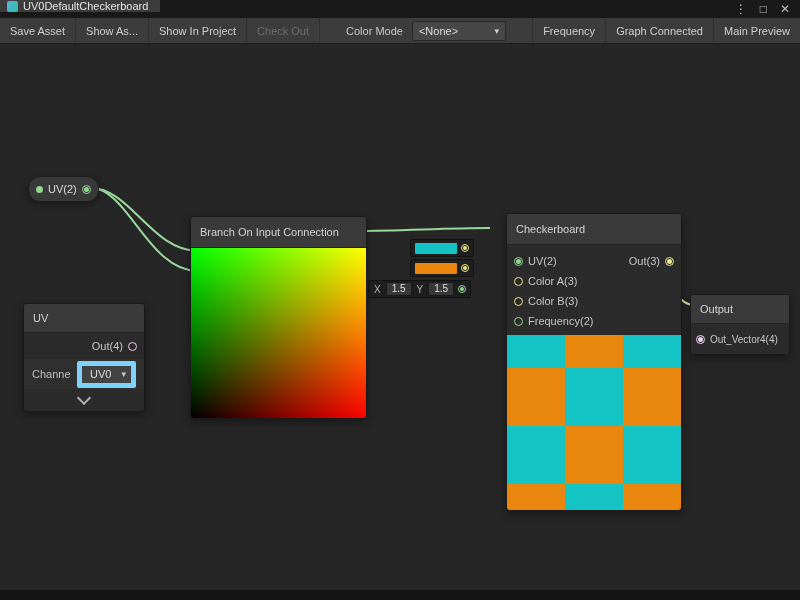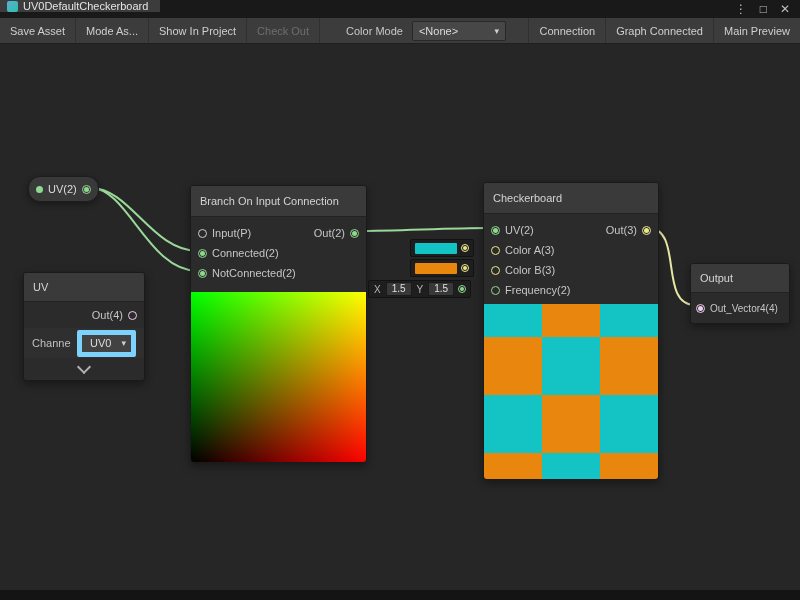--- a/index.html
+++ b/index.html
@@ -27,21 +27,21 @@
   .tb-right .tb{border-right:none;border-left:1px solid #303030;}
 
   
   .canvas{position:absolute;top:44px;left:0;width:800px;height:546px;background:#262626;overflow:hidden;}
   .bottomstrip{position:absolute;bottom:0;left:0;right:0;height:10px;background:#141414;}
   .edges{position:absolute;top:0;left:0;pointer-events:none;}
   .edges path{pointer-events:stroke;}
 
   
   .node{position:absolute;background:#2b2b2b;border:1px solid #1a1a1a;border-radius:3px;
-        box-shadow:0 3px 9px rgba(0,0,0,.4);}
+        box-shadow:0 3px 9px rgba(0,0,0,.4);margin-top:31px;}
   .node-title{height:30px;line-height:30px;padding:0 9px;background:#3a3a3a;border-bottom:1px solid #222;
               color:#d4d4d4;border-radius:2px 2px 0 0;white-space:nowrap;overflow:hidden;}
   .node-title.sm{height:28px;line-height:28px;}
   .ports{position:relative;padding:6px 0 4px;}
   .port-row{display:flex;align-items:center;gap:5px;height:20px;padding:0 7px;}
   .port-row.out{position:absolute;top:6px;right:0;}
   .port-label{color:#c6c6c6;white-space:nowrap;}
   .port{box-sizing:border-box;width:9px;height:9px;min-width:9px;border:1.5px solid currentColor;
         border-radius:50%;background:transparent;display:inline-block;}
   .port.filled{background:currentColor;background-clip:content-box;padding:1px;}
@@ -88,32 +88,32 @@
     </div>
     <div class="win-controls">
       <span>⋮</span>
       <span>□</span>
       <span>✕</span>
     </div>
   </div>
 
   <div class="toolbar">
     <button class="tb">Save Asset</button>
-    <button class="tb">Mode As...</button>
+    <button class="tb">Show As...</button>
     <button class="tb">Show In Project</button>
     <button class="tb disabled">Check Out</button>
     <div class="color-mode-group">
       <span>Color Mode</span>
       <div class="dropdown">
         <span>&lt;None&gt;</span>
         <span class="caret">▾</span>
       </div>
     </div>
     <div class="tb-right">
-      <button class="tb">Connection</button>
+      <button class="tb">Frequency</button>
       <button class="tb">Graph Connected</button>
       <button class="tb">Main Preview</button>
     </div>
   </div>
 
   <div class="canvas">
 
     <svg class="edges" width="800" height="546" viewBox="0 0 800 546">
       <path d="M91 144 C 130 144, 152 207, 198 207" fill="none" stroke-width="2" stroke="#9AD89A"></path>
       <path d="M91 144 C 128 144, 148 227, 198 227" fill="none" stroke-width="2" stroke="#9AD89A"></path>
@@ -122,38 +122,20 @@
     </svg>
 
     <div class="pill" style="left:28px;top:132px;">
       <span class="prop-dot" style="background: rgb(143, 216, 143);"></span>
       <span class="pill-label">UV(2)</span>
       <span class="port filled" style="color: rgb(143, 216, 143);"></span>
     </div>
 
     <div class="node" style="left:190px;top:141px;width:175px;">
       <div class="node-title">Branch On Input Connection</div>
-      <div class="ports" style="padding-bottom:9px;">
-        <div class="port-row">
-          <span class="port" style="color: rgb(207, 207, 207);"></span>
-          <span class="port-label">Input(P)</span>
-        </div>
-        <div class="port-row">
-          <span class="port filled" style="color: rgb(143, 216, 143);"></span>
-          <span class="port-label">Connected(2)</span>
-        </div>
-        <div class="port-row">
-          <span class="port filled" style="color: rgb(143, 216, 143);"></span>
-          <span class="port-label">NotConnected(2)</span>
-        </div>
-        <div class="port-row out">
-          <span class="port-label">Out(2)</span>
-          <span class="port filled" style="color: rgb(143, 216, 143);"></span>
-        </div>
-      </div>
       <div class="preview uvgrad"></div>
     </div>
 
     <div class="node" style="left:23px;top:228px;width:120px;">
       <div class="node-title sm">UV</div>
       <div class="uv-out-row">
         <span class="port-label">Out(4)</span>
         <span class="port" style="color: rgb(239, 205, 239);"></span>
       </div>
       <div class="node-controls">
@@ -161,21 +143,21 @@
         <div class="mini-dropdown">
           <span>UV0</span>
           <span class="caret">▾</span>
         </div>
       </div>
       <div class="collapse-row">
         <span class="chev"></span>
       </div>
     </div>
 
-    <div class="node" style="left:483px;top:138px;width:174px;">
+    <div class="node" style="left:506px;top:138px;width:174px;">
       <div class="node-title">Checkerboard</div>
       <div class="ports">
         <div class="port-row">
           <span class="port filled" style="color: rgb(143, 216, 143);"></span>
           <span class="port-label">UV(2)</span>
         </div>
         <div class="port-row">
           <span class="port" style="color: rgb(237, 232, 140);"></span>
           <span class="port-label">Color A(3)</span>
         </div>

